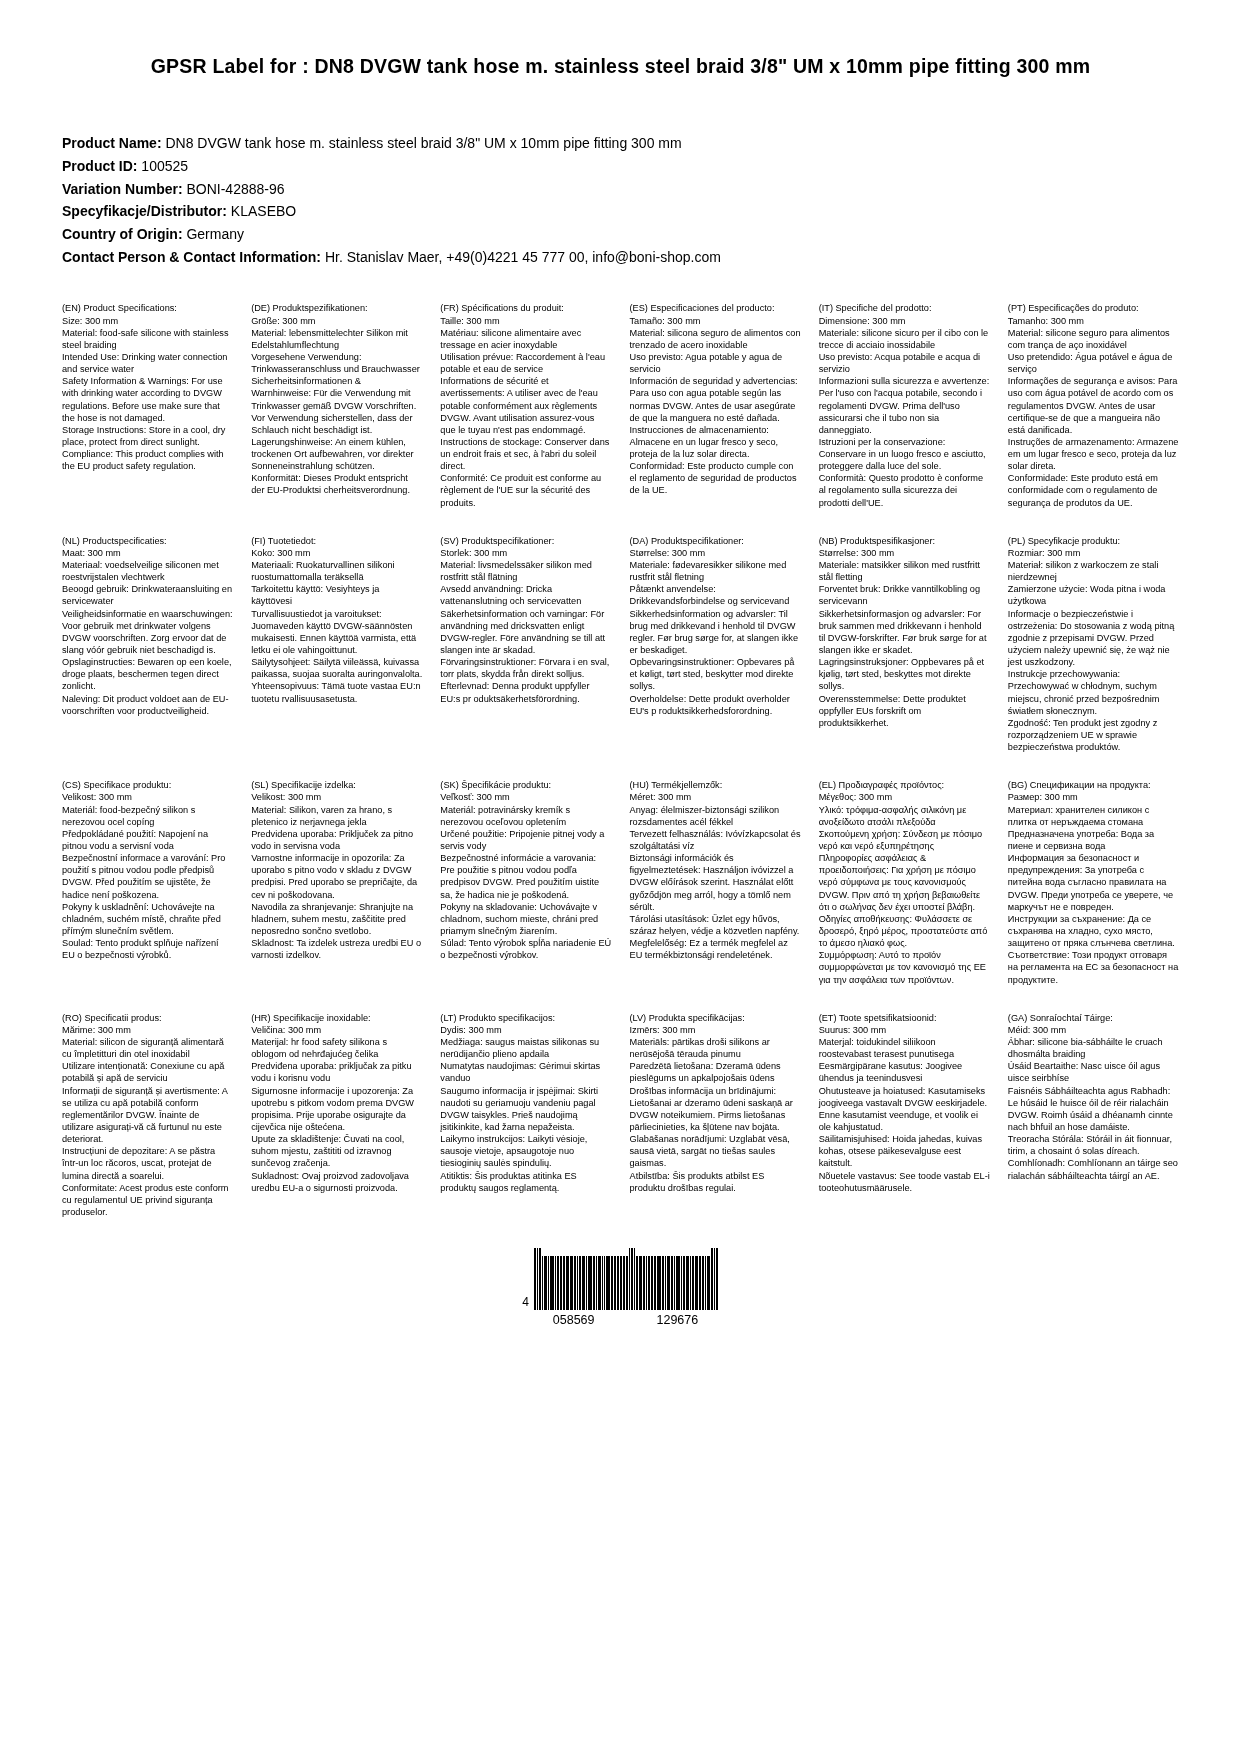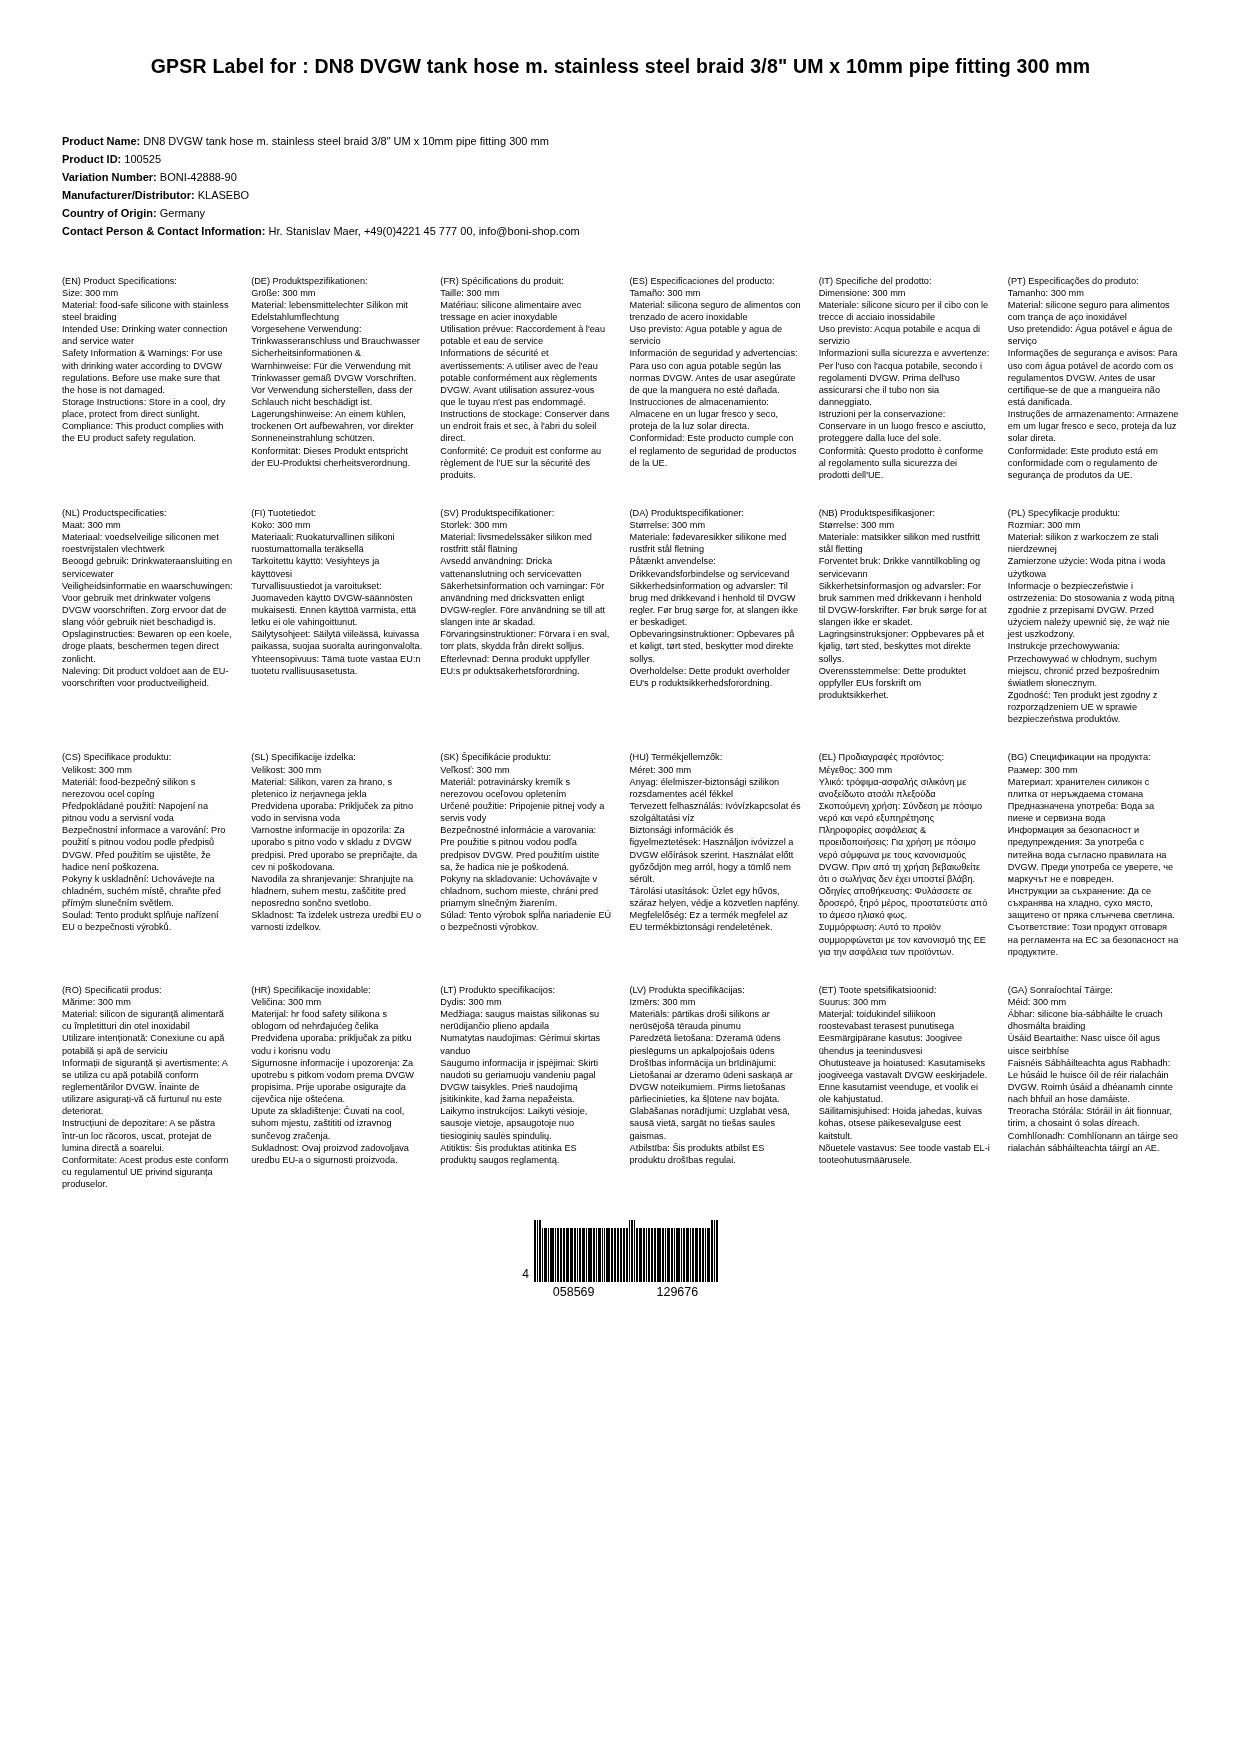--- a/index.html
+++ b/index.html
@@ -24,21 +24,21 @@
   h1.title {
     font-size: 19.5px;
     font-weight: bold;
     text-align: center;
     line-height: 1.5;
     margin: 0 40px 0 40px;
     letter-spacing: 0.2px;
   }
   .meta {
     margin-top: 52px;
-    font-size: 11px;
+    font-size: 14px;
     line-height: 1.55;
   }
   .meta .row {
     margin-bottom: 1px;
   }
   .meta .lbl {
     font-weight: bold;
   }
   .meta .val {
     font-weight: normal;
@@ -180,24 +180,24 @@
     <div class="row">
       <span class="lbl">Product Name:</span>
       <span class="val">DN8 DVGW tank hose m. stainless steel braid 3/8" UM x 10mm pipe fitting 300 mm</span>
     </div>
     <div class="row">
       <span class="lbl">Product ID:</span>
       <span class="val">100525</span>
     </div>
     <div class="row">
       <span class="lbl">Variation Number:</span>
-      <span class="val">BONI-42888-90</span>
+      <span class="val">BONI-42888-96</span>
     </div>
     <div class="row">
-      <span class="lbl">Manufacturer/Distributor:</span>
+      <span class="lbl">Specyfikacje/Distributor:</span>
       <span class="val">KLASEBO</span>
     </div>
     <div class="row">
       <span class="lbl">Country of Origin:</span>
       <span class="val">Germany</span>
     </div>
     <div class="row">
       <span class="lbl">Contact Person &amp; Contact Information:</span>
       <span class="val">Hr. Stanislav Maer, +49(0)4221 45 777 00, info@boni-shop.com</span>
     </div>

